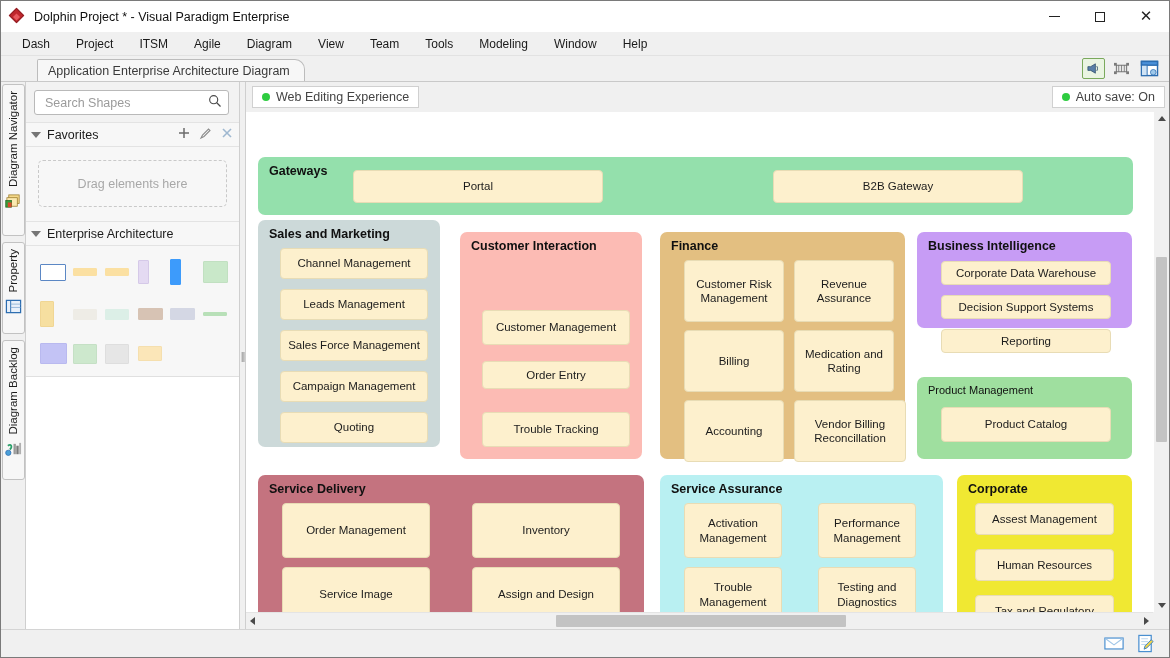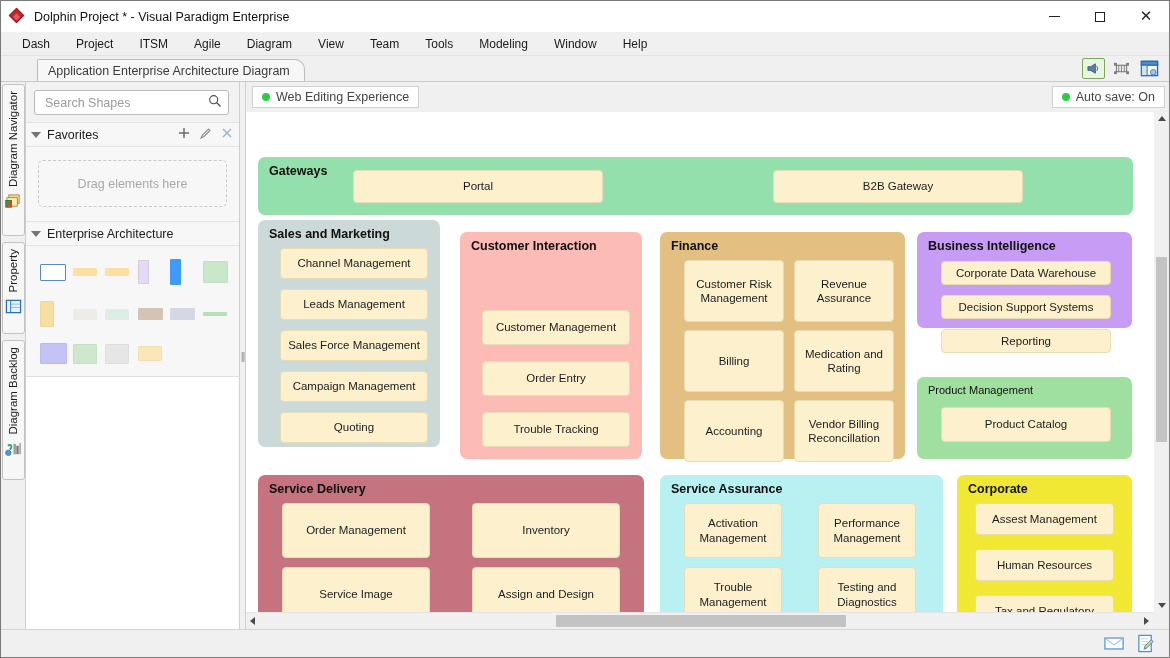--- a/index.html
+++ b/index.html
@@ -575,31 +575,31 @@
               <div class="group-title">Sales and Marketing</div>
               <div class="node" style="left: 22px; top: 28px; width: 148px; height: 31px;">Channel Management</div>
               <div class="node" style="left: 22px; top: 69px; width: 148px; height: 31px;">Leads Management</div>
               <div class="node" style="left: 22px; top: 110px; width: 148px; height: 31px;">Sales Force Management</div>
               <div class="node" style="left: 22px; top: 151px; width: 148px; height: 31px;">Campaign Management</div>
               <div class="node" style="left: 22px; top: 192px; width: 148px; height: 31px;">Quoting</div>
             </div>
             <div class="group" style="left: 214px; top: 120px; width: 182px; height: 227px; background: rgb(252, 187, 180);">
               <div class="group-title">Customer Interaction</div>
               <div class="node" style="left: 22px; top: 78px; width: 148px; height: 35px;">Customer Management</div>
-              <div class="node" style="left: 22px; top: 129px; width: 148px; height: 35px;">Order Entry</div>
+              <div class="node" style="left: 22px; top: 129px; width: 148px; height: 28px;">Order Entry</div>
               <div class="node" style="left: 22px; top: 180px; width: 148px; height: 35px;">Trouble Tracking</div>
             </div>
             <div class="group" style="left: 414px; top: 120px; width: 245px; height: 227px; background: rgb(227, 191, 129);">
               <div class="group-title">Finance</div>
               <div class="node" style="left: 24px; top: 28px; width: 100px; height: 62px;">Customer Risk Management</div>
               <div class="node" style="left: 134px; top: 28px; width: 100px; height: 62px;">Revenue Assurance</div>
               <div class="node" style="left: 24px; top: 98px; width: 100px; height: 62px;">Billing</div>
               <div class="node" style="left: 134px; top: 98px; width: 100px; height: 62px;">Medication and Rating</div>
               <div class="node" style="left: 24px; top: 168px; width: 100px; height: 62px;">Accounting</div>
-              <div class="node" style="left: 134px; top: 168px; width: 100px; height: 62px;">Vendor Billing Reconcillation</div>
+              <div class="node" style="left: 134px; top: 168px; width: 112px; height: 62px;">Vendor Billing Reconcillation</div>
             </div>
             <div class="group" style="left: 671px; top: 120px; width: 215px; height: 96px; background: rgb(199, 156, 245);">
               <div class="group-title">Business Intelligence</div>
               <div class="node" style="left: 24px; top: 29px; width: 170px; height: 24px;">Corporate Data Warehouse</div>
               <div class="node" style="left: 24px; top: 63px; width: 170px; height: 24px;">Decision Support Systems</div>
               <div class="node" style="left: 24px; top: 97px; width: 170px; height: 24px;">Reporting</div>
             </div>
             <div class="group" style="left: 671px; top: 265px; width: 215px; height: 82px; background: rgb(159, 223, 159);">
               <div class="group-title thin">Product Management</div>
               <div class="node" style="left: 24px; top: 30px; width: 170px; height: 35px;">Product Catalog</div>

